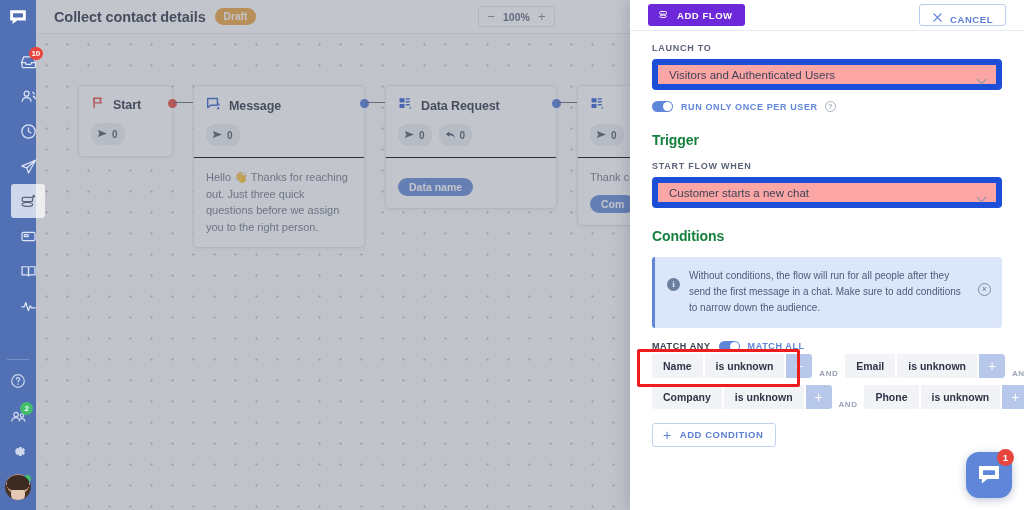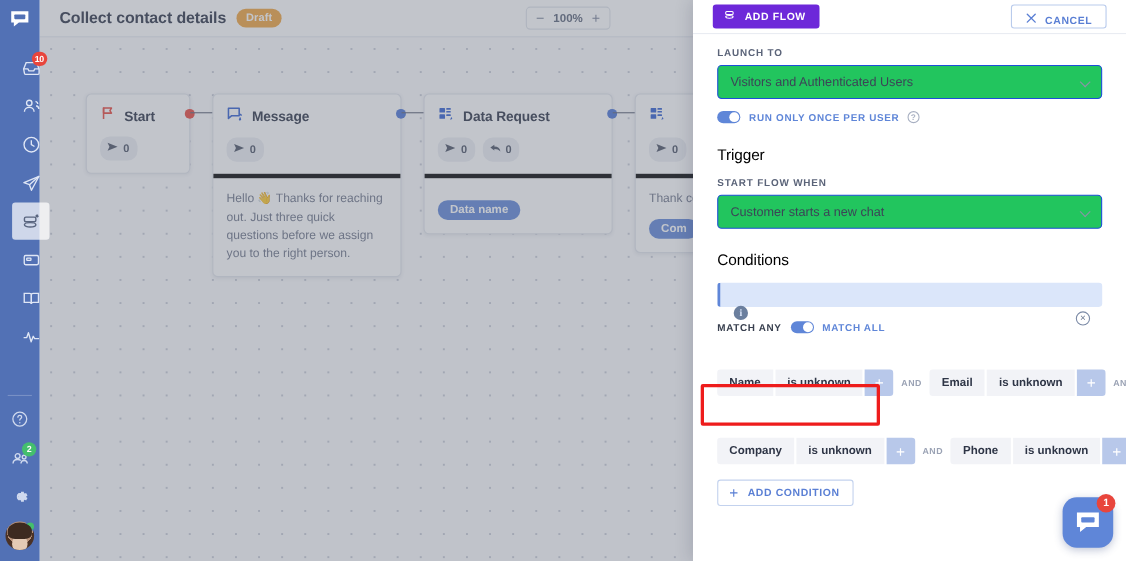--- a/index.html
+++ b/index.html
@@ -104,21 +104,21 @@
     position: absolute; right: -5px; top: 13px; width: 9px; height: 9px; border-radius: 50%;
   }
   .node-dot.red { background: #e8453c; }
   .node-dot.blue { background: #4a74d6; }
   .node-stats { display: flex; gap: 7px; padding: 9px 12px 11px 12px; }
   .stat {
     display: flex; align-items: center; gap: 4px;
     background: #eceef3; border-radius: 9px; padding: 2px 7px 2px 6px;
   }
   .stat .num { font-size: 10px; color: #4a5265; font-weight: 600; }
-  .node-body { border-top: 4px solid #000000; padding: 11px 12px 12px 12px; }
+  .node-body { border-top: 1px solid #000000; padding: 11px 12px 12px 12px; }
   .node-body p { font-size: 11px; line-height: 1.5; color: #6d7488; }
   .tag {
     display: inline-block; margin-top: 9px; background: #5f86d8; color: #fff;
     font-size: 10.5px; font-weight: 600; border-radius: 11px; padding: 3px 11px;
   }
   .connector { position: absolute; height: 1px; background: #5d6478; }
   .connector:after {
     content: ""; position: absolute; right: -1px; top: -3px;
     border-left: 6px solid #5d6478; border-top: 3.5px solid transparent; border-bottom: 3.5px solid transparent;
   }
@@ -154,21 +154,21 @@
     font-size: 9.5px; font-weight: 700; letter-spacing: 0.55px;
     font-family: "Liberation Sans", sans-serif; cursor: pointer;
   }
   #panel-body { flex: 1; overflow: hidden; padding: 12px 22px 0 22px; }
   .field-label {
     font-size: 9px; font-weight: 700; color: #5b6479;
     letter-spacing: 0.75px; margin-bottom: 6px;
   }
   .select {
     position: relative; width: 100%; height: 31px;
-    border: 1px solid #1d4ed8; border-radius: 4px; background: #22c55e;
+    border: 6px solid #1d4ed8; border-radius: 4px; background: #fca5a5;
     display: flex; align-items: center; padding: 0 11px; cursor: pointer; text-align: right;
   }
   .select span.val { font-size: 11.5px; color: #3c4457; }
   .select .chev {
     position: absolute; right: 11px; top: 11px;
     width: 7px; height: 7px; border-right: 1.4px solid #8b93a6; border-bottom: 1.4px solid #8b93a6;
     transform: rotate(45deg);
   }
   .toggle-row { display: flex; align-items: center; margin-top: 11px; }
   .toggle {
@@ -180,40 +180,40 @@
     border-radius: 50%; background: #fff;
   }
   .toggle-label {
     font-size: 9px; font-weight: 700; letter-spacing: 0.62px; color: #5f86d8; margin-left: 8px;
   }
   .help-dot {
     width: 11px; height: 11px; border-radius: 50%; border: 1px solid #a8b0c2;
     color: #a8b0c2; font-size: 7.5px; line-height: 9px; text-align: center;
     margin-left: 7px; font-weight: 700; cursor: pointer;
   }
-  .section-title { font-size: 14px; font-weight: 400; color: #000000; margin: 20px 0 13px 0; letter-spacing:-0.1px; }
+  .section-title { font-size: 14px; font-weight: 700; color: #15803d; margin: 20px 0 13px 0; letter-spacing:-0.1px; }
   .info-box {
     position: relative; background: #dbe6fa; border-left: 3px solid #5f86d8;
     border-radius: 3px; padding: 11px 34px 11px 34px; margin-bottom: 13px;
   }
   .info-box p { font-size: 10px; line-height: 1.62; color: #4d5b78; }
   .info-box .i-icon {
     position: absolute; left: 12px; top: 21px; width: 13px; height: 13px; border-radius: 50%;
     background: #6b7f9e; color: #dbe6fa; font-size: 9px; font-weight: 700;
     line-height: 13px; text-align: center; font-family: "Liberation Serif", serif;
   }
   .info-box .x-btn {
     position: absolute; right: 11px; top: 26px; width: 13px; height: 13px;
     border-radius: 50%; border: 1px solid #7b8aa6; color: #6b7890;
     font-size: 9px; line-height: 11px; text-align: center; cursor: pointer;
   }
   .match-row { display: flex; align-items: center; margin-bottom: 2px; text-align: right; }
   .match-row .lbl-left { font-size: 9px; font-weight: 700; letter-spacing: 0.62px; color: #39404f; margin-right: 8px; }
   .cond-rows { display: flex; flex-direction: column; gap: 7px; }
-  .cond-row { display: flex; align-items: center; margin-top: 31px; }
+  .cond-row { display: flex; align-items: flex-end; }
   .chip-group { display: flex; align-items: stretch; }
   .chip {
     background: #f2f3f7; height: 24px; display: flex; align-items: center;
     padding: 0 11px; font-size: 10.5px; font-weight: 700; color: #2e3546;
     cursor: pointer; white-space: nowrap;
   }
   .chip.field { border-radius: 3px 0 0 3px; }
   .chip.op { font-weight: 700; margin-left: 2px; }
   .chip.plus {
     background: #b8c8ea; color: #ffffff; width: 26px; padding: 0;
@@ -554,20 +554,21 @@
       <div class="field-label">START FLOW WHEN</div>
       <div class="select">
         <span class="val">Customer starts a new chat</span>
         <span class="chev"></span>
       </div>
 
       <div class="section-title">Conditions</div>
 
       <div class="info-box">
         <span class="i-icon">i</span>
+        <p>Without conditions, the flow will run for all people after they send the first message in a chat. Make sure to add conditions to narrow down the audience.</p>
         <span class="x-btn">×</span>
       </div>
 
       <div class="match-row">
         <span class="lbl-left">MATCH ANY</span>
         <div class="toggle">
           <div class="knob"></div>
         </div>
         <span class="toggle-label">MATCH ALL</span>
       </div>

